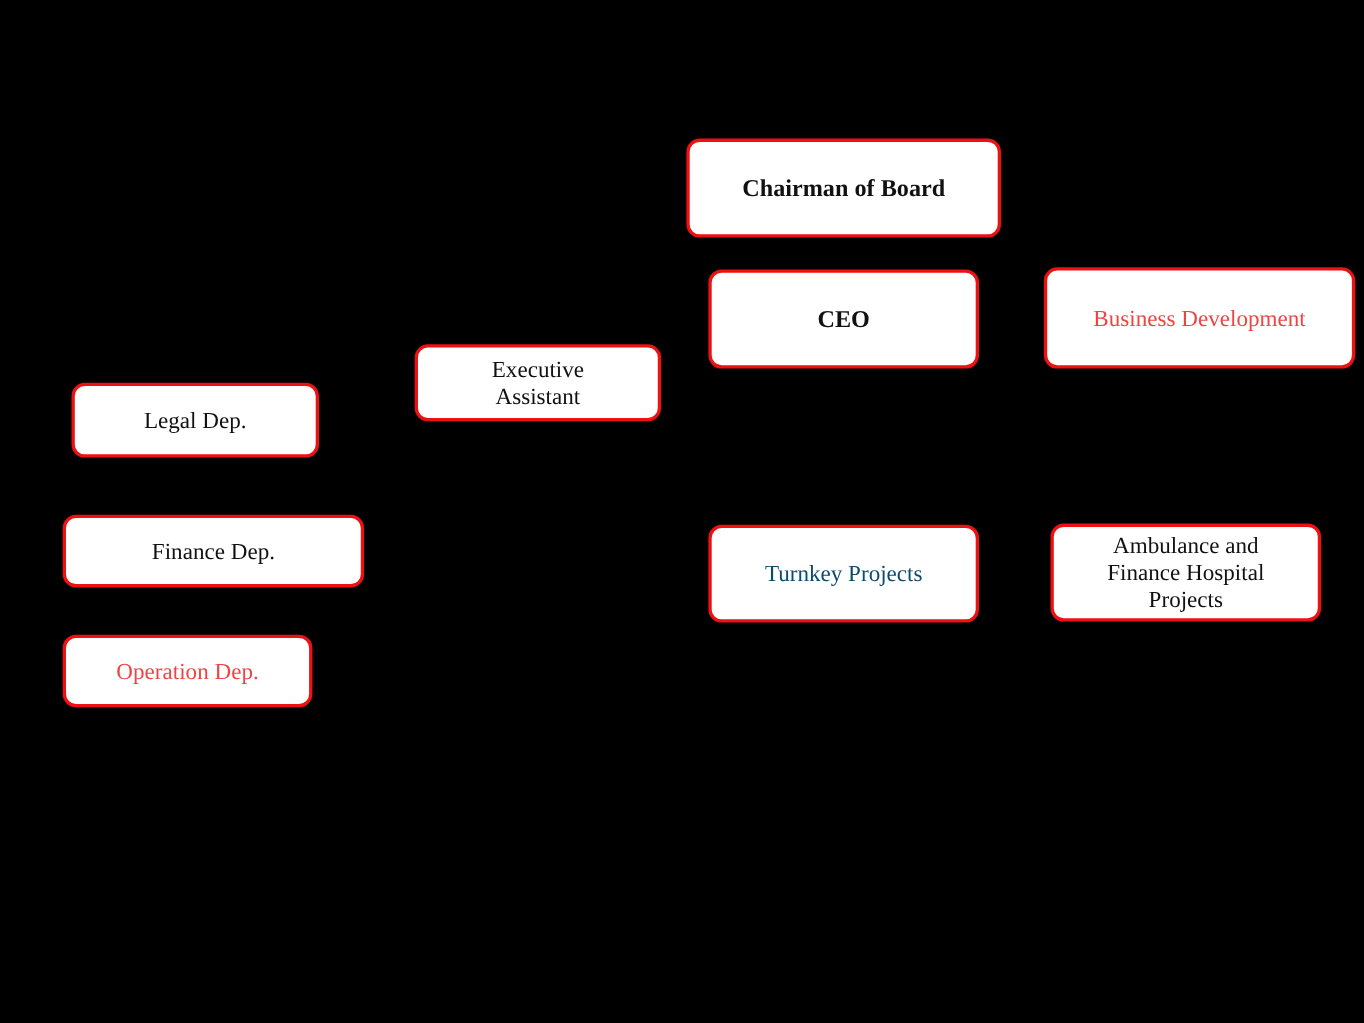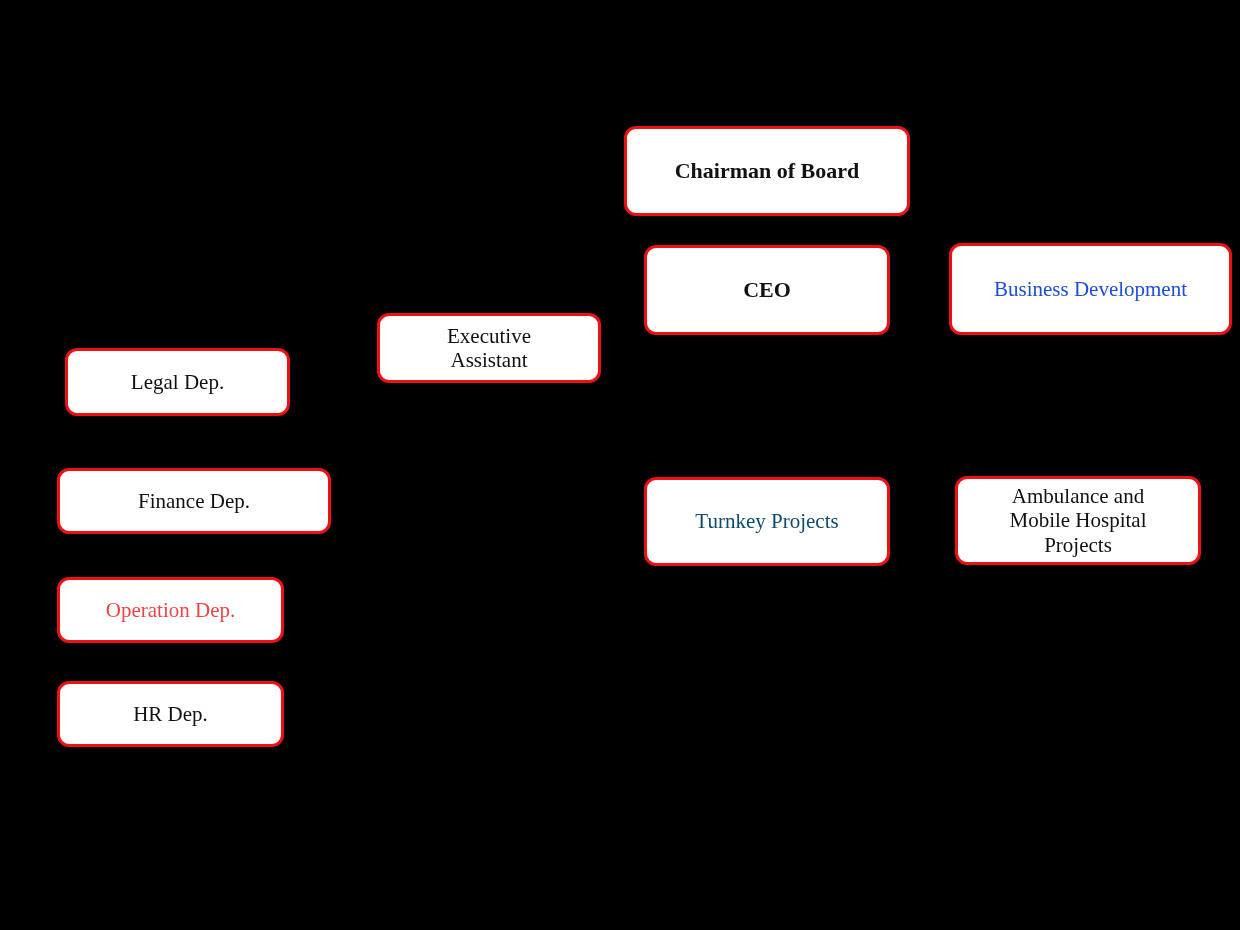--- a/index.html
+++ b/index.html
@@ -45,40 +45,37 @@
 </head>
 <body>
 
 <div id="canvas" style="background: rgb(0, 0, 0);">
     <div class="node bold" style="left: 644px; top: 245px; width: 246px; height: 90px; background: rgb(255, 255, 255); border-color: rgb(238, 17, 17); color: rgb(17, 17, 17);">
       <span class="label">CEO</span>
     </div>
     <div class="node bold" style="left: 624px; top: 126px; width: 286px; height: 90px; background: rgb(255, 255, 255); border-color: rgb(238, 17, 17); color: rgb(17, 17, 17);">
       <span class="label">Chairman of Board</span>
     </div>
-    <div class="node" style="left: 949px; top: 243px; width: 283px; height: 92px; background: rgb(255, 255, 255); border-color: rgb(238, 17, 17); color: #1d4ed8;">
+    <div class="node" style="left: 949px; top: 243px; width: 283px; height: 92px; background: rgb(255, 255, 255); border-color: rgb(238, 17, 17); color: #ef4444;">
       <span class="label">Business Development</span>
     </div>
     <div class="node" style="left: 377px; top: 313px; width: 224px; height: 70px; background: rgb(255, 255, 255); border-color: rgb(238, 17, 17); color: rgb(17, 17, 17);">
       <span class="label">Executive
 Assistant</span>
     </div>
     <div class="node" style="left: 65px; top: 348px; width: 225px; height: 68px; background: rgb(255, 255, 255); border-color: rgb(238, 17, 17); color: rgb(17, 17, 17);">
       <span class="label">Legal Dep.</span>
     </div>
     <div class="node" style="left: 57px; top: 468px; width: 274px; height: 66px; background: rgb(255, 255, 255); border-color: rgb(238, 17, 17); color: rgb(17, 17, 17);">
       <span class="label">Finance Dep.</span>
     </div>
     <div class="node" style="left: 644px; top: 477px; width: 246px; height: 89px; background: rgb(255, 255, 255); border-color: rgb(238, 17, 17); color: #0c4a6e;">
       <span class="label">Turnkey Projects</span>
     </div>
     <div class="node" style="left: 955px; top: 476px; width: 246px; height: 89px; background: rgb(255, 255, 255); border-color: rgb(238, 17, 17); color: rgb(17, 17, 17);">
       <span class="label">Ambulance and
-Mobile Hospital
+Finance Hospital
 Projects</span>
     </div>
     <div class="node" style="left: 57px; top: 577px; width: 227px; height: 66px; background: rgb(255, 255, 255); border-color: rgb(238, 17, 17); color: #ef4444;">
       <span class="label">Operation Dep.</span>
     </div>
-    <div class="node" style="left: 57px; top: 681px; width: 227px; height: 66px; background: rgb(255, 255, 255); border-color: rgb(238, 17, 17); color: rgb(17, 17, 17);">
-      <span class="label">HR Dep.</span>
-    </div>
   </div>
 
 </body></html>

